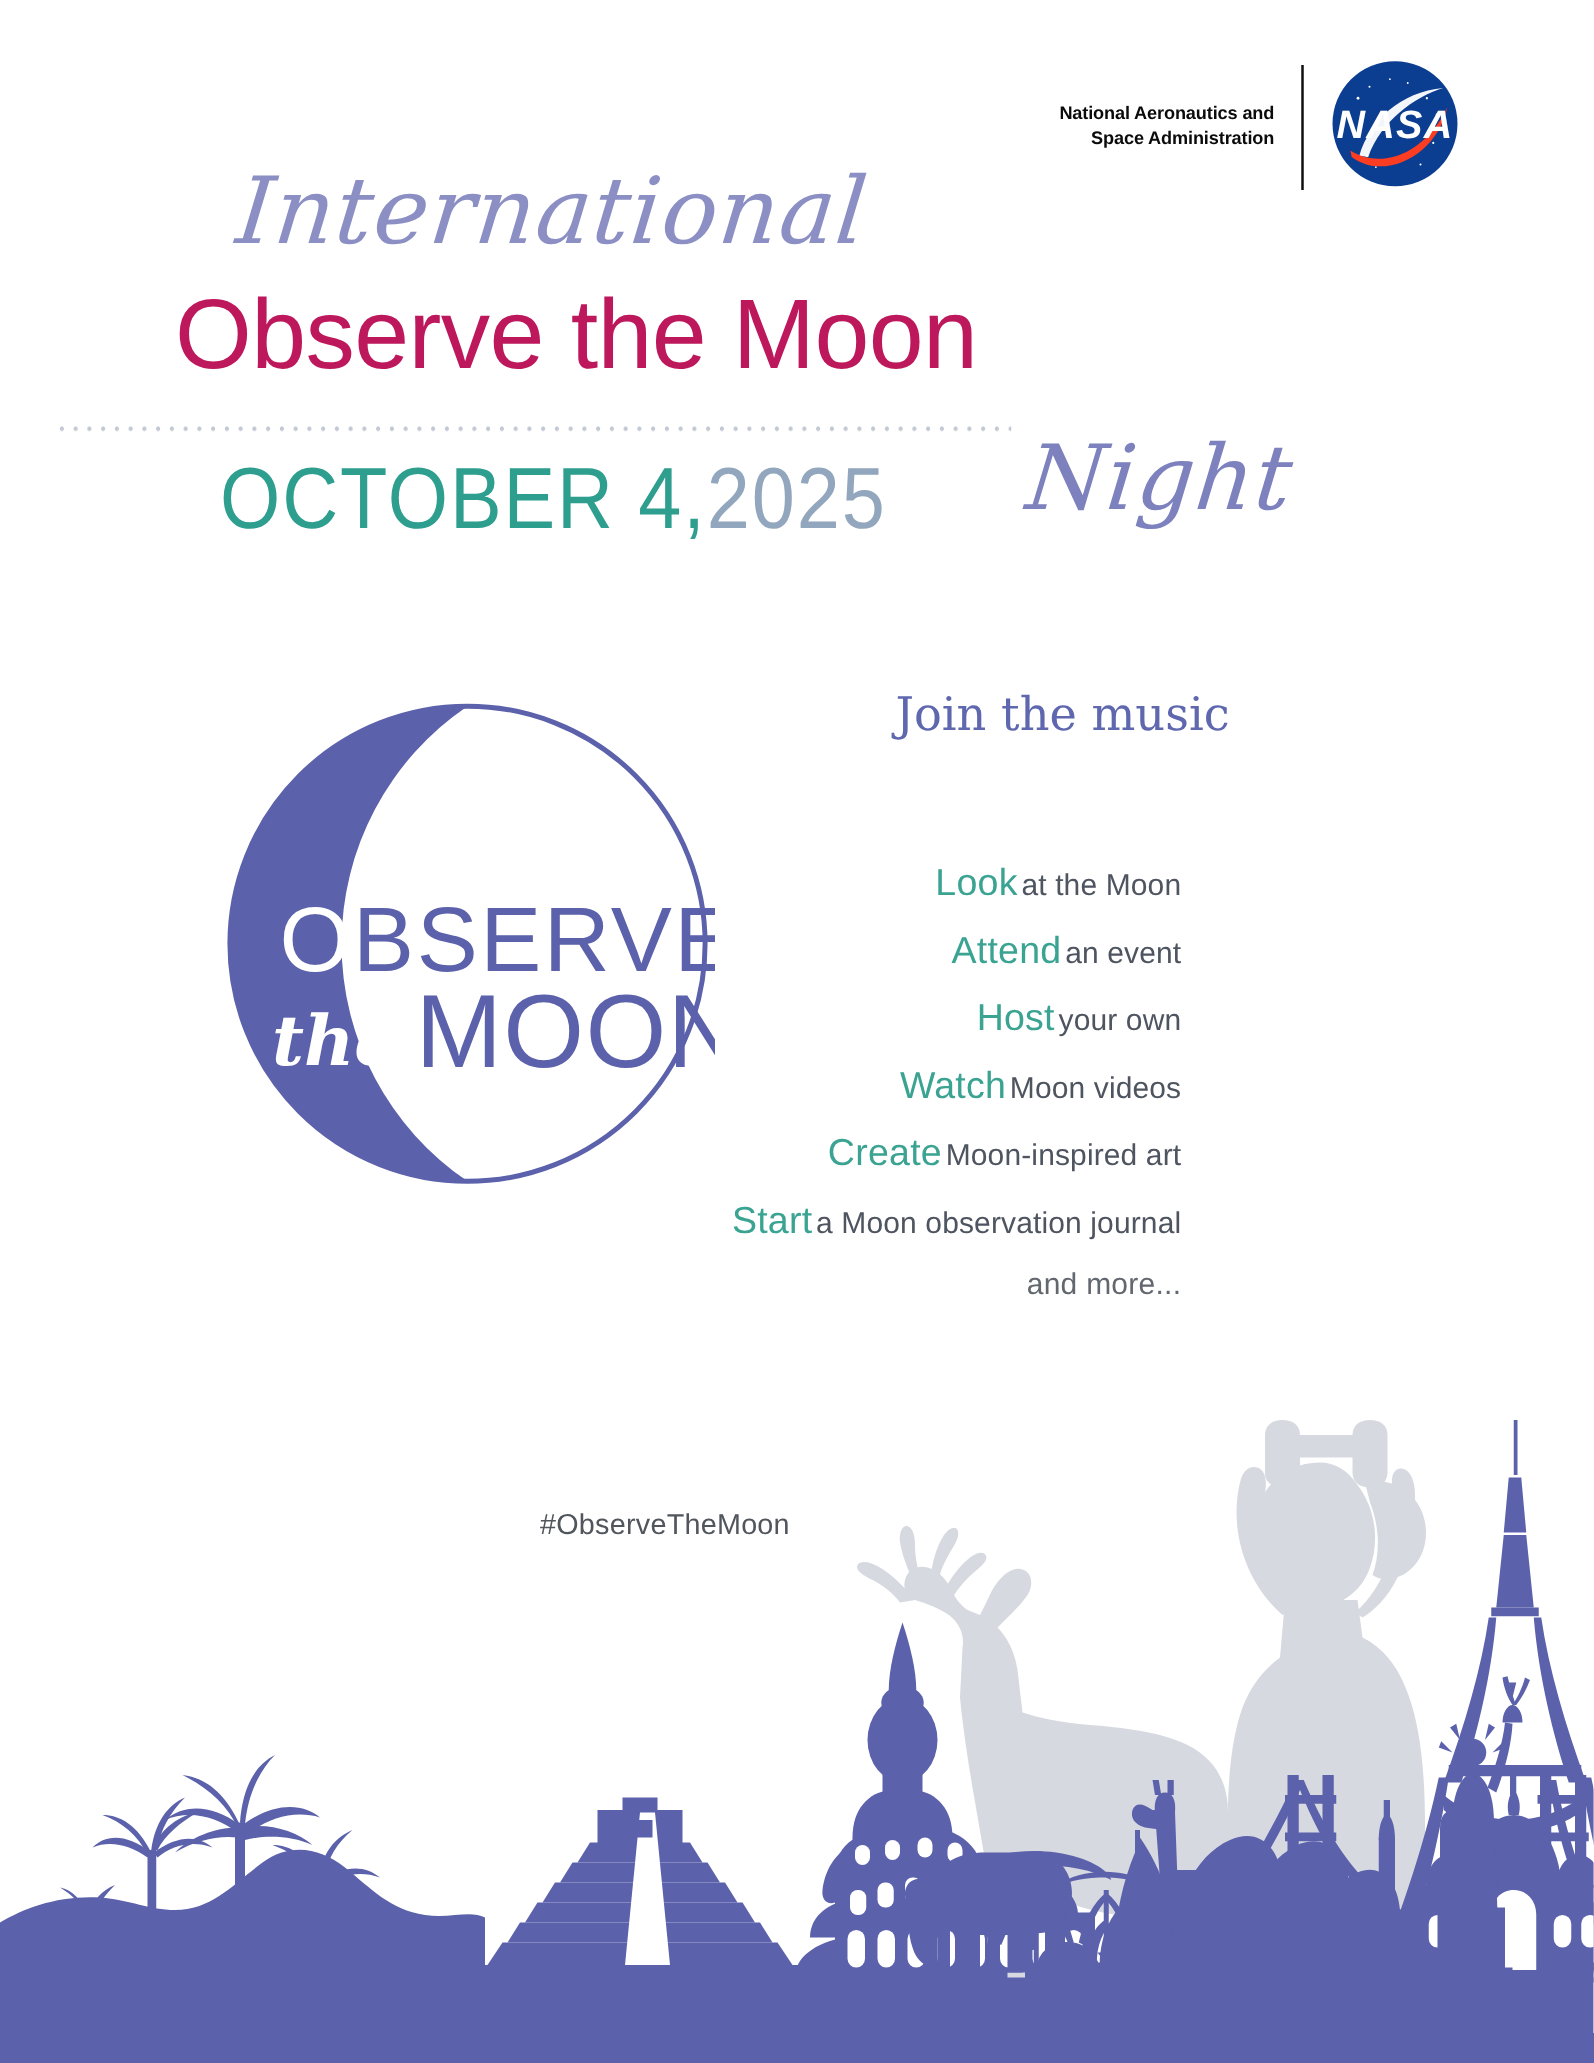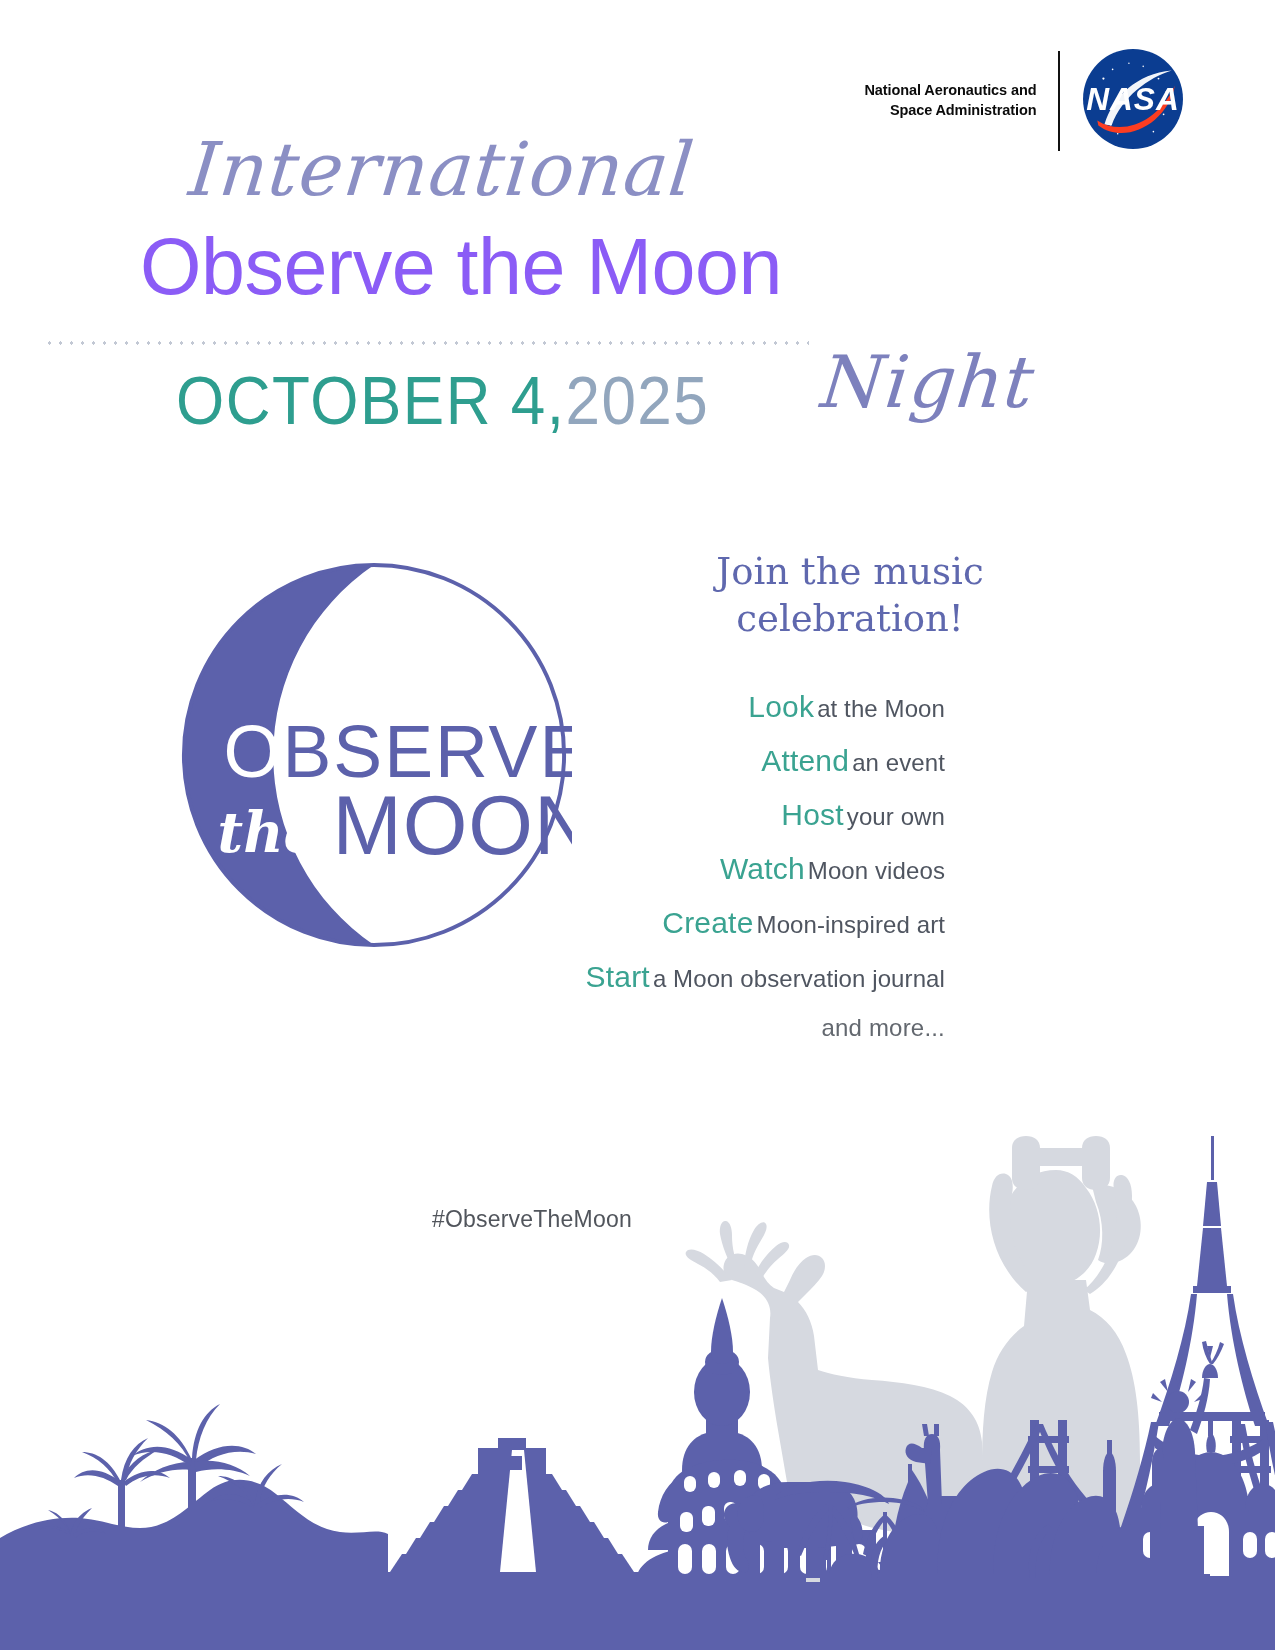--- a/index.html
+++ b/index.html
@@ -6,21 +6,21 @@
   html,body { background:#ffffff; }
   body {
     width:1275px; height:1650px;
     position:relative; overflow:hidden;
     font-family:"Liberation Sans", sans-serif;
     background:#ffffff;
   }
 
   
   #nasa-header {
-    position:absolute; top:48px; right:91px;
+    position:absolute; top:48px; right:108px;
     display:flex; align-items:center; gap:0;
   }
   #nasa-wordmark {
     text-align:right;
     font-size:14.5px; font-weight:bold; line-height:1.35;
     color:#0b0b0b; letter-spacing:-0.1px;
     padding-right:22px;
     white-space:pre-line;
   }
   #nasa-divider {
@@ -37,21 +37,21 @@
     font-style:italic; font-weight:400;
     font-size:74px; letter-spacing:1px;
     color:#8b8fc4;
     transform:skewX(-6deg);
   }
   #title-observe {
     position:absolute; left:140px; top:221px;
     font-family:"Liberation Sans", sans-serif;
     font-size:79px; font-weight:400;
     letter-spacing:-0.5px;
-    color:#8b5cf6;
+    color:#be185d;
     white-space:nowrap;
   }
   #title-night {
     position:absolute; left:822px; top:340px;
     font-family:"DejaVu Serif", serif;
     font-style:italic; font-weight:400;
     font-size:72px; letter-spacing:1px;
     color:#7d81bd;
     transform:skewX(-6deg);
   }
@@ -176,21 +176,20 @@
     </text>
 
     <text x="42" y="298" font-family="'DejaVu Serif',serif" font-size="56" font-style="italic" font-weight="bold" fill="#ffffff">the</text>
 
     <text x="158" y="300" font-family="'Liberation Sans',sans-serif" font-size="84" font-weight="300" letter-spacing="1" fill="#5c61ab">MOON</text>
   </svg>
 </div>
 
 <div id="join-heading">
   <span>Join the music</span><br>
-  <span>celebration!</span>
 </div>
 
 <div id="activity-list">
   <div class="activity-row">
     <span class="activity-verb">Look</span><span class="activity-rest">at the Moon</span>
   </div>
   <div class="activity-row">
     <span class="activity-verb">Attend</span><span class="activity-rest">an event</span>
   </div>
   <div class="activity-row">

